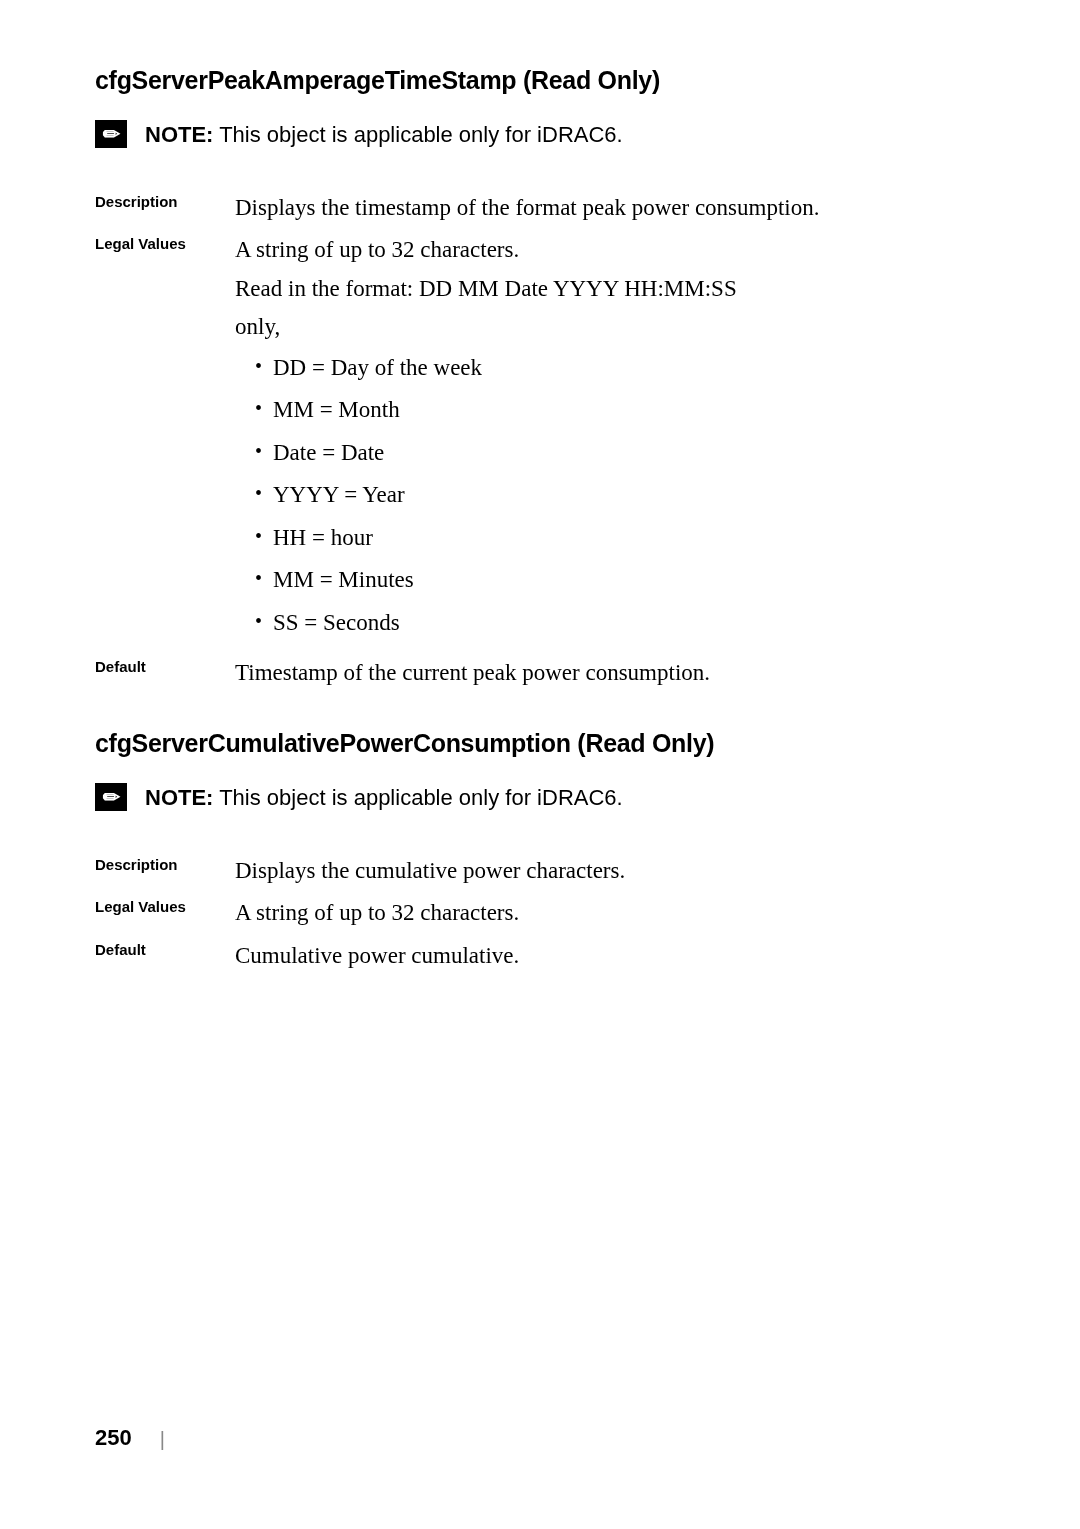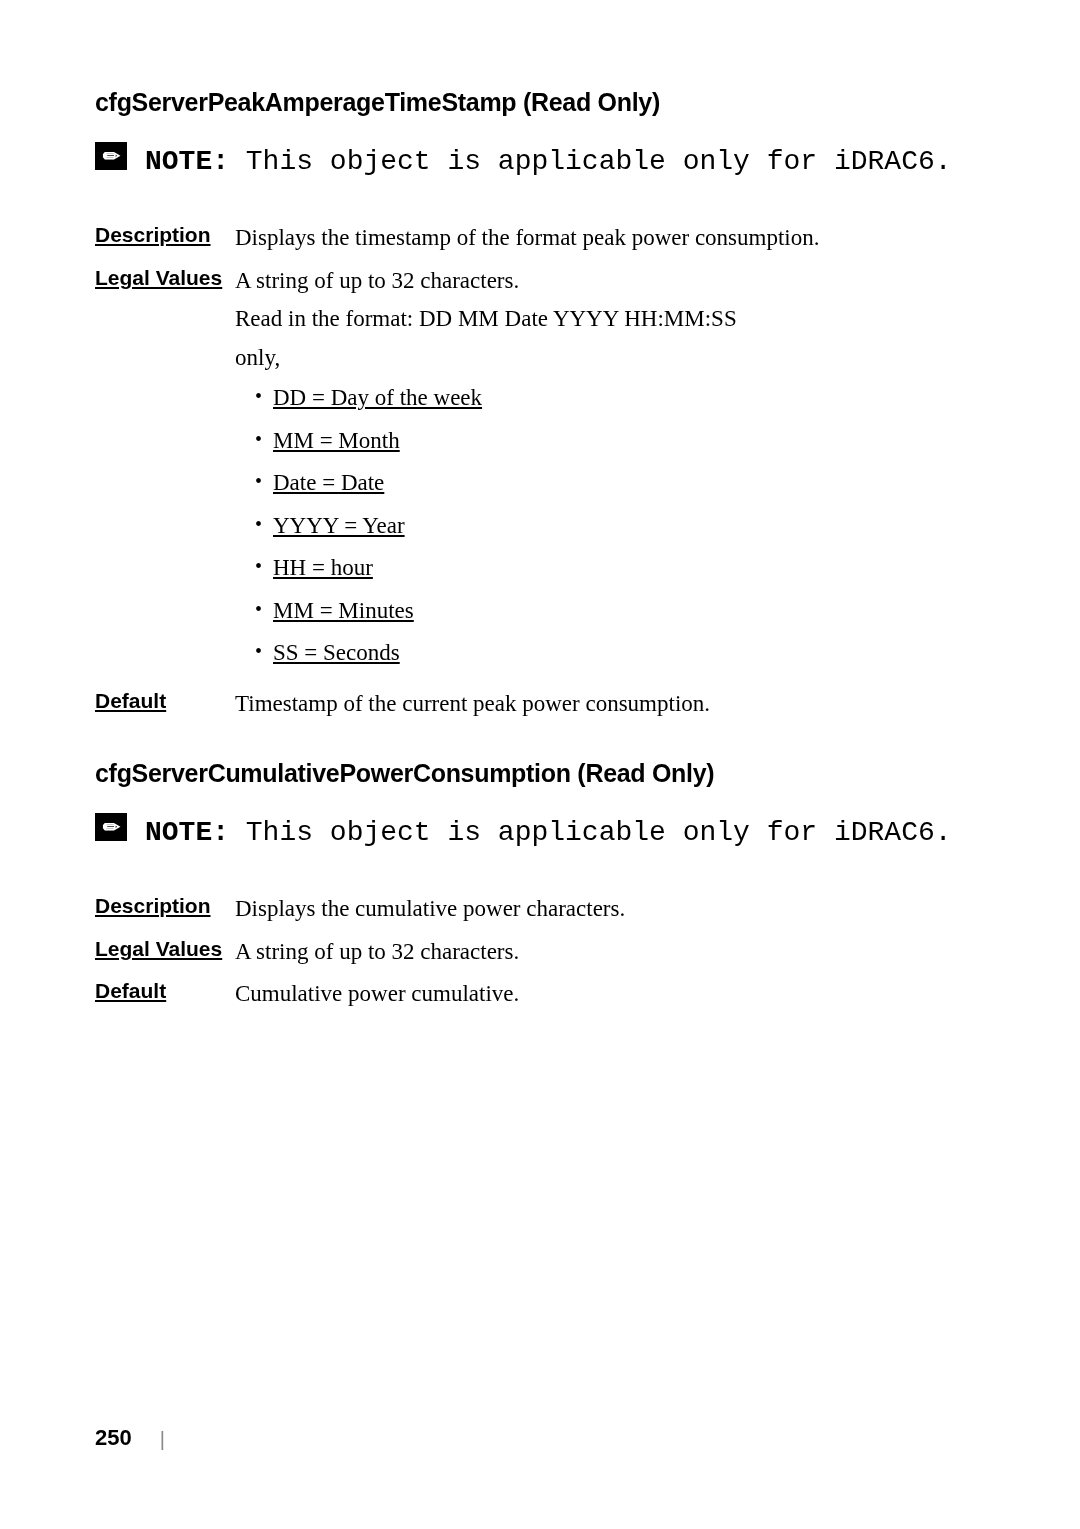--- a/index.html
+++ b/index.html
@@ -9,21 +9,21 @@
     }
     body {
       width: 1080px;
       height: 1529px;
       background: #ffffff;
       font-family: Georgia, 'Times New Roman', serif;
       color: #000;
       position: relative;
     }
     .page-content {
-      padding: 88px 95px 0 95px;
+      padding: 66px 95px 0 95px;
     }
     .section-heading {
       font-family: Arial, Helvetica, sans-serif;
       font-weight: bold;
       font-size: 25px;
       margin-bottom: 25px;
       letter-spacing: -0.3px;
     }
     .note-row {
       display: flex;
@@ -40,62 +40,60 @@
       justify-content: center;
       flex-shrink: 0;
     }
     .note-icon-inner {
       font-size: 20px;
       color: #fff;
       transform: rotate(-45deg);
       font-weight: bold;
     }
     .note-text {
-      font-family: Liberation Mono, monospace;
-      font-size: 28px;
+      font-family: Liberation Sans, sans-serif;
+      font-size: 22px;
       line-height: 1.4;
     }
     .note-label {
       font-weight: bold;
     }
     .def-table {
       display: table;
       width: 100%;
       margin-bottom: 30px;
     }
     .def-row {
       display: table-row;
     }
     .def-label {
       display: table-cell;
       font-family: Arial, Helvetica, sans-serif;
       font-weight: bold;
-      font-size: 21px;
+      font-size: 15px;
       width: 140px;
       padding-bottom: 8px;
       vertical-align: top;
       padding-top: 2px;
-      text-decoration: underline;
     }
     .def-value {
       display: table-cell;
       font-family: Georgia, 'Times New Roman', serif;
       font-size: 23px;
       line-height: 1.5;
       padding-bottom: 8px;
       vertical-align: top;
     }
     .def-value p {
       margin-bottom: 4px;
     }
     .bullet-list {
       list-style: none;
       padding-left: 20px;
       margin-top: 6px;
-      text-decoration: underline;
     }
     .bullet-list li {
       position: relative;
       padding-left: 18px;
       margin-bottom: 8px;
       font-size: 23px;
     }
     .bullet-list li::before {
       content: "•";
       position: absolute;

